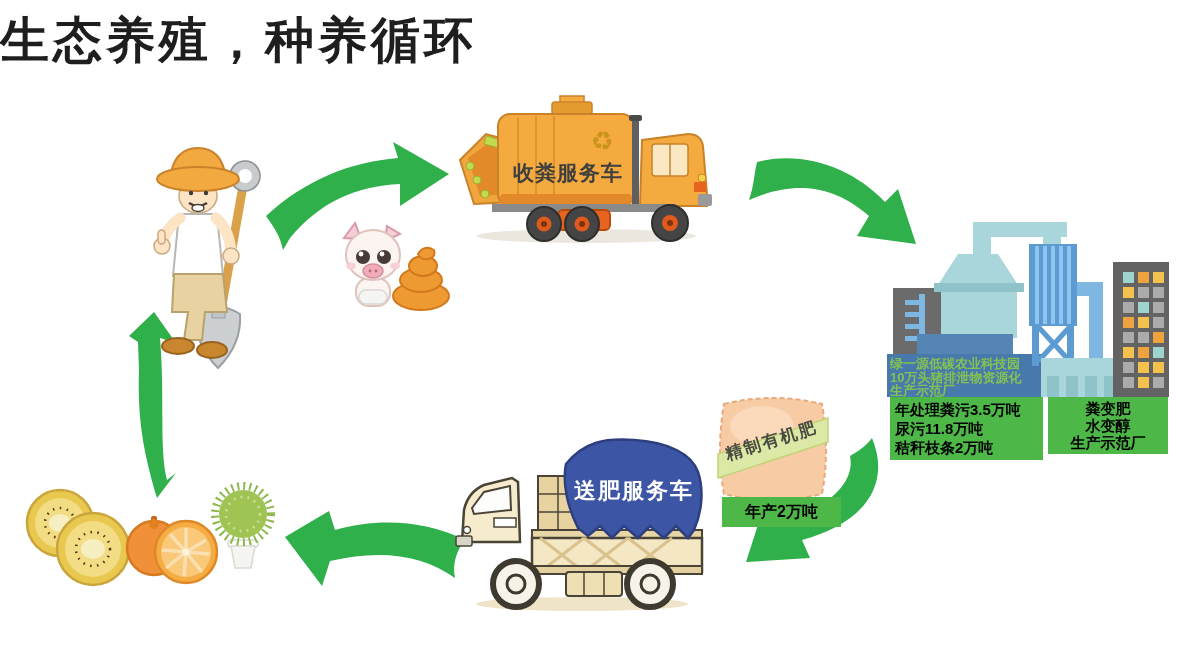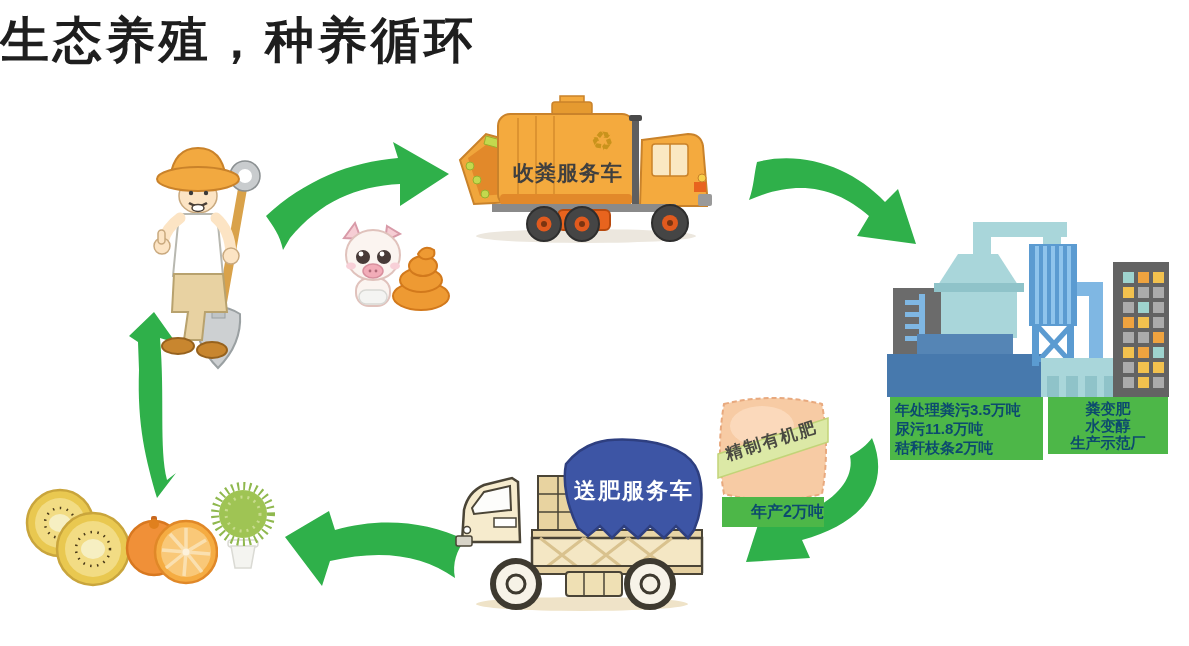--- a/index.html
+++ b/index.html
@@ -7,27 +7,27 @@
     position:relative;width:1189px;height:646px;background:#fff;overflow:hidden;
     font-family:"Liberation Sans", sans-serif;
   }
   .abs{position:absolute;}
   .title{
     top:8px;left:0;width:100%;
     font-size:49px;font-weight:700;letter-spacing:4px;color:#1e1e1e;z-index:4;
   }
   .arrow{z-index:1;}
   .illus{z-index:2;}
-  .txtbox{z-index:3;box-sizing:border-box;color:#0c4a6e;font-weight:700;background:#4DB748;}
+  .txtbox{z-index:3;box-sizing:border-box;color:#000000;font-weight:700;background:#4DB748;}
   .stats-box{left:890px;top:397px;width:153px;height:63px;padding:3px 5px;
     font-size:15px;line-height:19px;text-align:left;}
   .outputs-box{left:1048px;top:397px;width:120px;height:57px;padding:3px 12px;
     font-size:15px;line-height:17px;text-align:center;}
-  .annual-box{left:722px;top:497px;width:102px;height:30px;line-height:30px;
-    text-align:right;font-size:16px;}
+  .annual-box{left:722px;top:497px;width:119px;height:30px;line-height:30px;
+    text-align:center;font-size:16px;}
   .factory-sign{
     left:890px;top:357px;width:150px;z-index:3;
     font-size:13px;line-height:13.5px;font-weight:700;color:#84C152;letter-spacing:0px;
   }
 </style>
 </head>
 <body>
 
 <div class="canvas">
 
@@ -209,20 +209,25 @@
       <rect x="253" y="125" width="11" height="11" fill="#EFA33F"></rect>
       <rect x="268" y="125" width="11" height="11" fill="#9ED3CE"></rect>
     <rect x="238" y="140" width="11" height="11" fill="#ABABAB"></rect>
       <rect x="253" y="140" width="11" height="11" fill="#F2C14E"></rect>
       <rect x="268" y="140" width="11" height="11" fill="#F2C14E"></rect>
     <rect x="238" y="155" width="11" height="11" fill="#ABABAB"></rect>
       <rect x="253" y="155" width="11" height="11" fill="#F2C14E"></rect>
       <rect x="268" y="155" width="11" height="11" fill="#ABABAB"></rect>
   </svg>
 
+  <div class="abs factory-sign">
+    <div>绿一源低碳农业科技园</div>
+    <div>10万头猪排泄物资源化</div>
+    <div>生产示范厂</div>
+  </div>
 
   <div class="abs txtbox stats-box">
     <div>年处理粪污3.5万吨</div>
     <div>尿污11.8万吨</div>
     <div>秸秆枝条2万吨</div>
   </div>
 
   <div class="abs txtbox outputs-box">
     <div>粪变肥</div>
     <div>水变醇</div>

